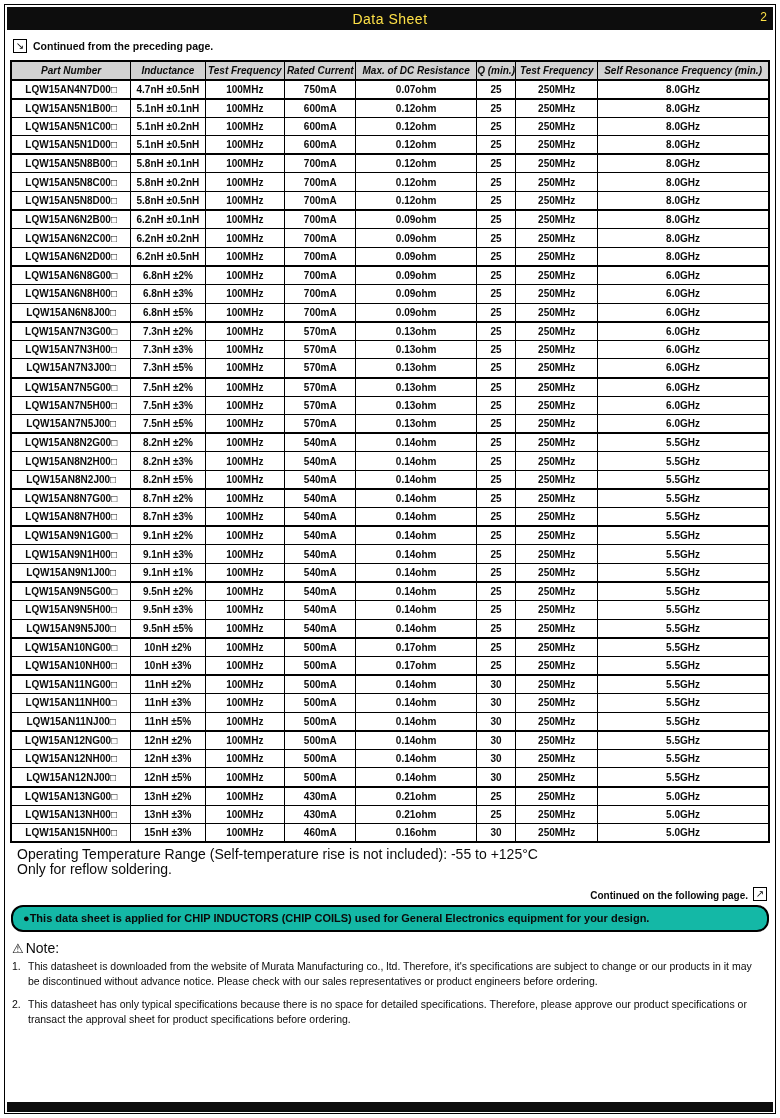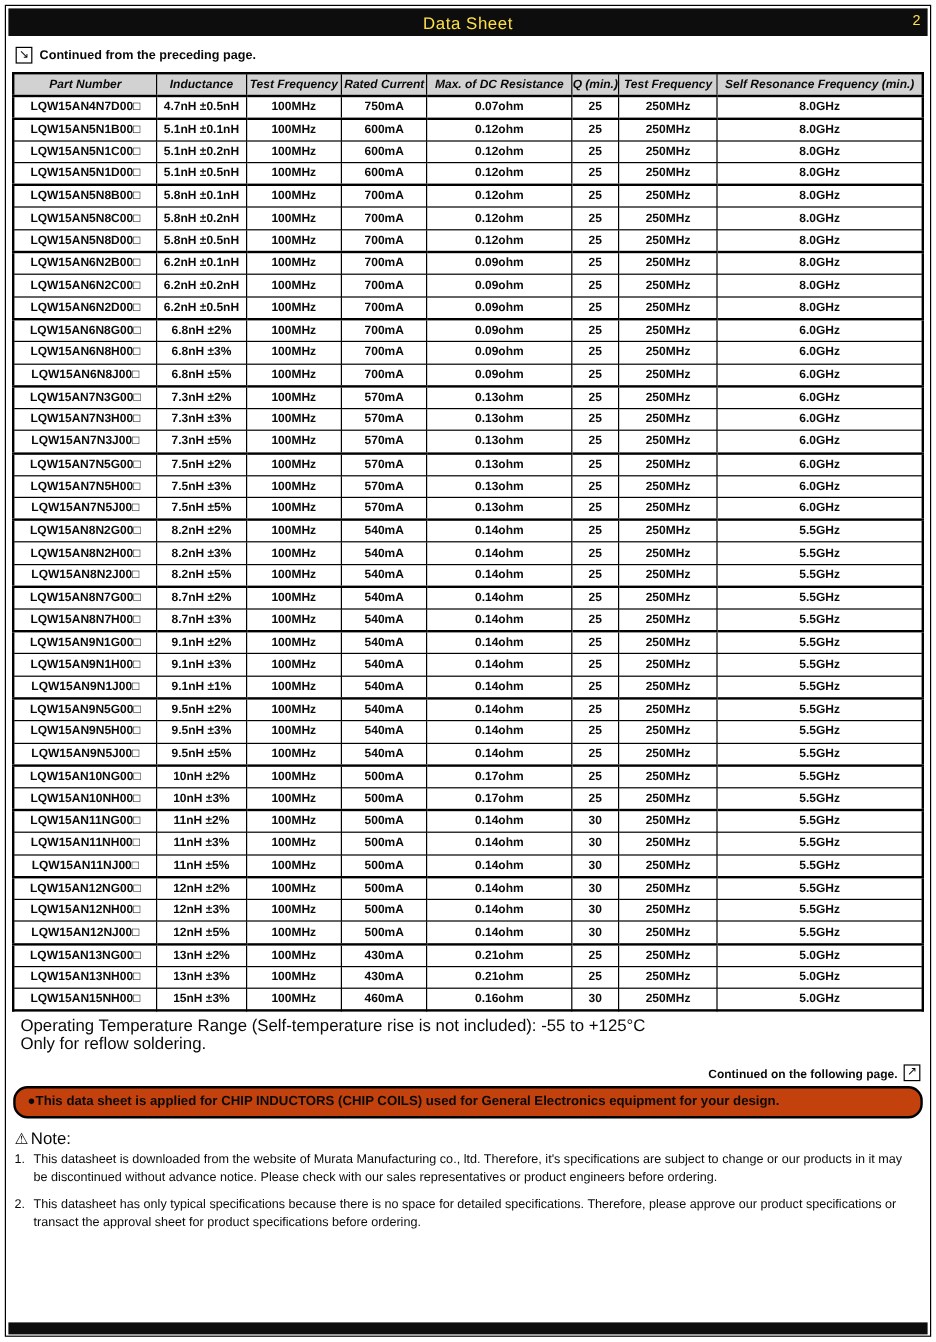--- a/index.html
+++ b/index.html
@@ -19,21 +19,21 @@
   table { border:2px solid #000; }
   thead th { background:#d2d2d2; font-size:10px; font-weight:bold; height:19px; border-bottom:2px solid #000;font-style:italic; }
   tbody td { font-size:10px; font-weight:bold; height:18.6px; padding:0 2px; }
   tbody tr.group-start td { border-top:2px solid #000; }
   col.c0{width:15.8%} col.c1{width:9.8%} col.c2{width:10.5%} col.c3{width:9.4%}
   col.c4{width:15.9%} col.c5{width:5.2%} col.c6{width:10.8%}
 
   .footnotes { margin:4px 0 0 12px; font-size:14px; line-height:15px; }
   .cont-on { display:flex; justify-content:flex-end; align-items:flex-end; gap:5px; margin:10px 8px 4px 0; font-size:10px; font-weight:bold; }
 
-  .app-note { margin:2px 6px; border:2px solid #000; border-radius:12px; background:#c2410c; padding:5px 10px 6px; font-size:11px; font-weight:bold; }
+  .app-note { margin:2px 6px; border:2px solid #000; border-radius:12px; background:#14b8a6; padding:5px 10px 6px; font-size:11px; font-weight:bold; }
 
   .note-head { margin:8px 0 3px 7px; font-size:14px; display:flex; align-items:center; gap:2px; }
   .warn { font-size:13px; }
   .note-list { margin:0 10px 0 7px; font-size:10.5px; line-height:15px; }
   .note-item { display:flex; gap:4px; margin-bottom:8px; }
   .note-num { flex:0 0 12px; }
 
   .bottombar { position:absolute; left:2px; right:2px; bottom:1px; height:10px; background:#0d0d0d; }
 </style>
 </head>

